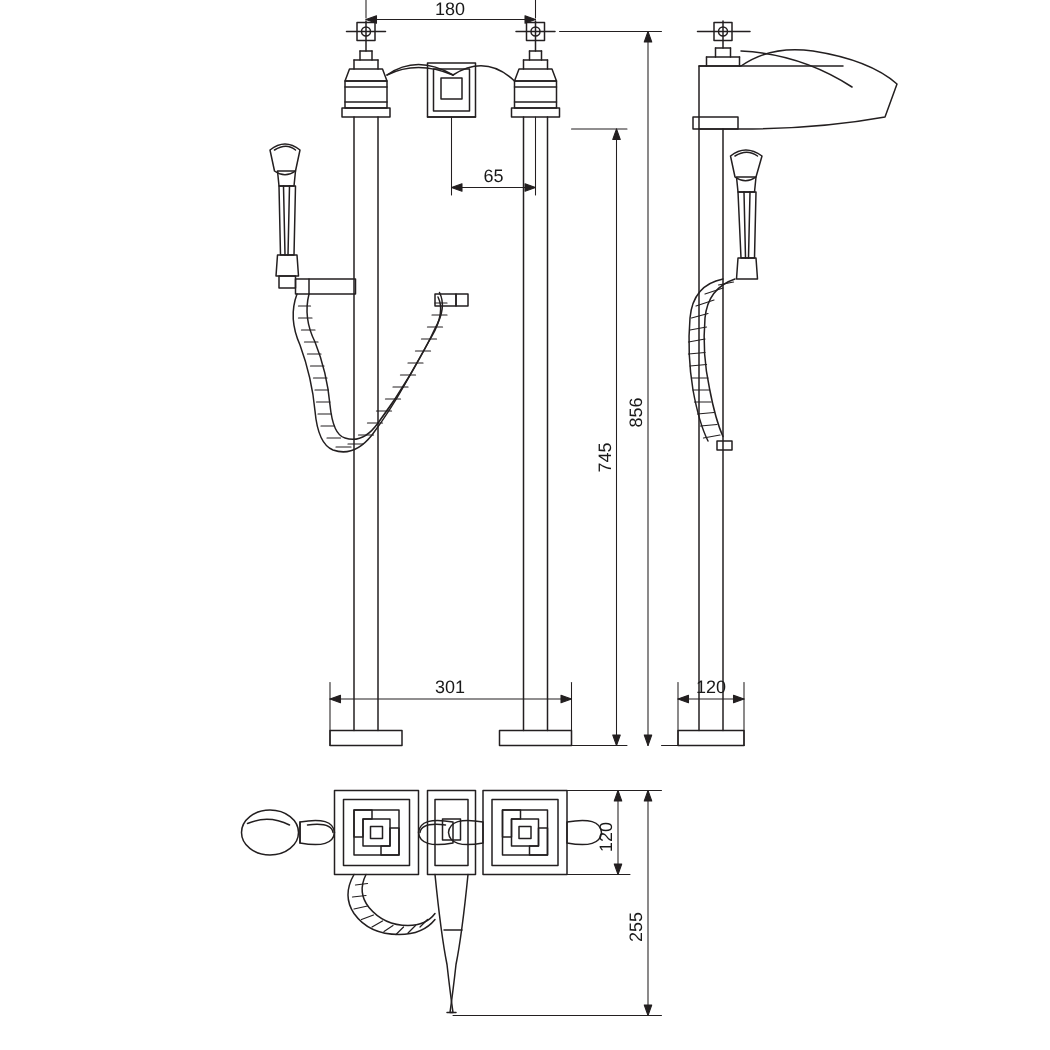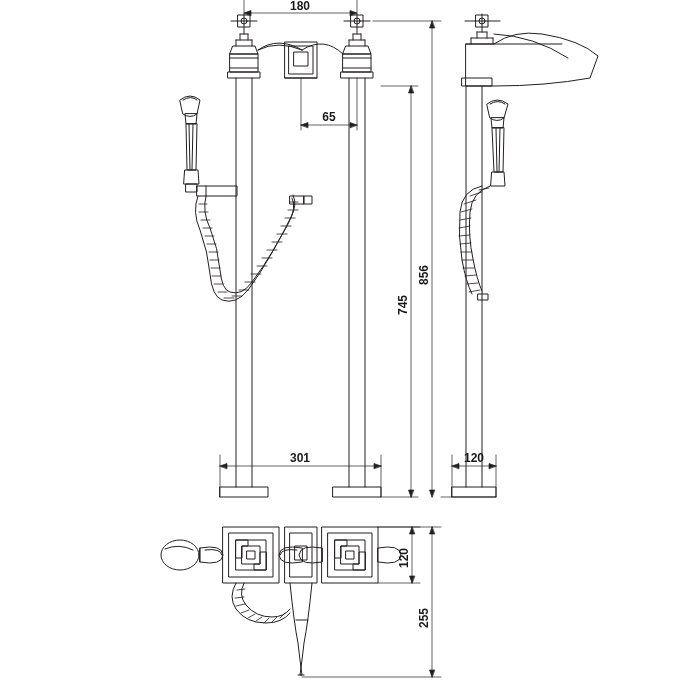--- a/index.html
+++ b/index.html
@@ -3,21 +3,21 @@
 <meta charset="utf-8">
 <style>
   html,body{margin:0;padding:0;}
   body{
     width:700px;height:700px;
     background:#ffffff;
     font-family:"Liberation Sans", sans-serif;
     color:#1a1a1a;
     overflow:hidden;
   }
-  #sheet{position:relative;width:700px;height:640px;font-weight:bold;}
+  #sheet{position:relative;width:700px;height:640px;}
   svg{display:block;}
   .dimtext{
     font-family:"Liberation Sans", sans-serif;
     font-size:12px;
     fill:#1a1a1a;
   }
 </style>
 </head>
 <body>
 

